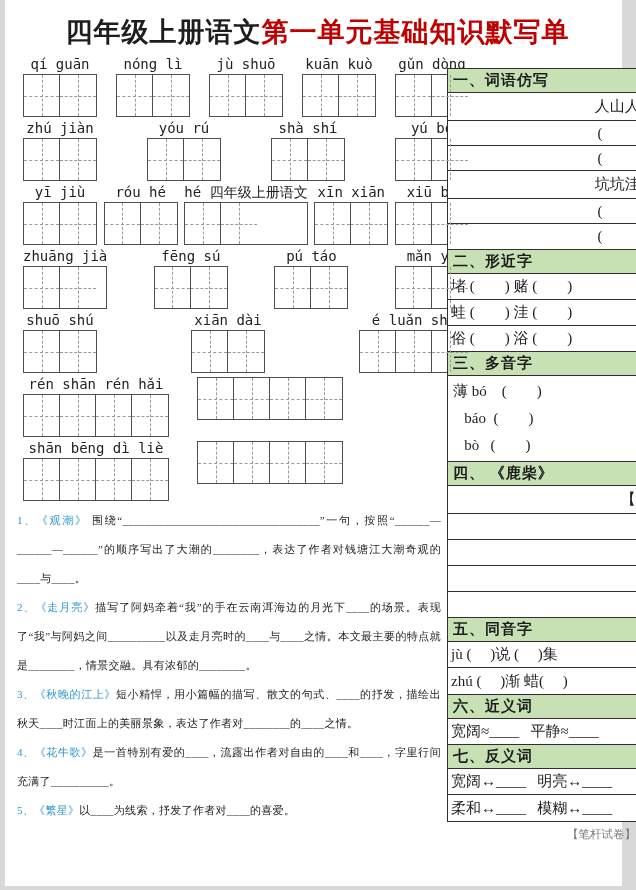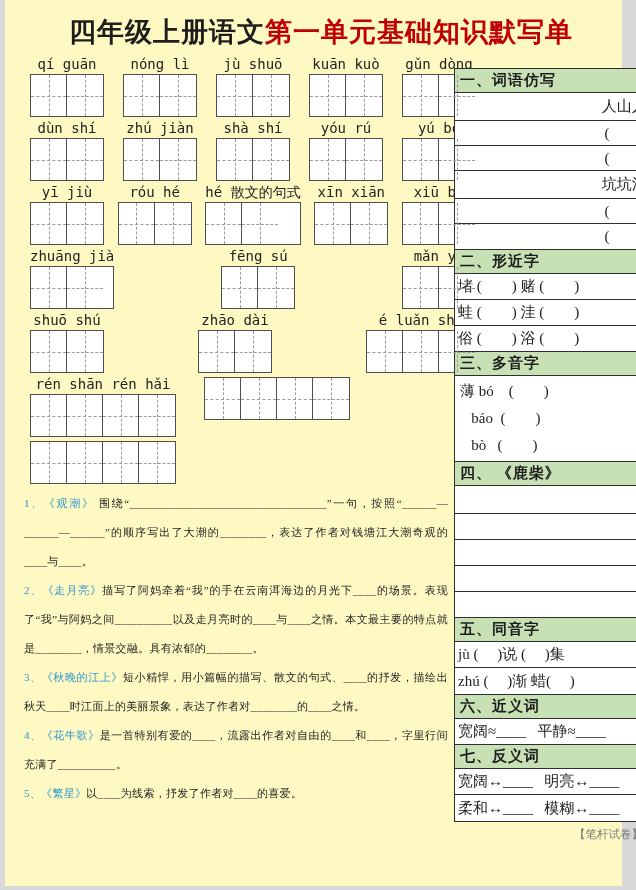--- a/index.html
+++ b/index.html
@@ -7,21 +7,21 @@
     --label-blue:#2e96d0;
     --header-green:#c7e1b5;
     --ink:#1d1d1d;
     --tbl:#2f2f2f;
     --grid:#4f4f4f;
     --dash:#9a9a9a;
   }
   *{margin:0;padding:0;box-sizing:border-box;}
   html,body{width:636px;height:890px;overflow:hidden;}
   body{background:#d8d8d8;font-family:"Liberation Serif","DejaVu Serif",serif;color:var(--ink);}
-  .page{position:absolute;left:5px;top:0;right:14px;bottom:4px;background:#fef9c3;padding:14px 4px 0 19px;}
+  .page{position:absolute;left:5px;top:0;right:14px;bottom:4px;background:#ffffff;padding:14px 4px 0 12px;}
   
   .title{text-align:center;font-size:27px;font-weight:bold;letter-spacing:1px;line-height:36px;margin-bottom:6px;white-space:nowrap;}
   .title .red{color:var(--accent-red);}
   
   .content{display:flex;align-items:flex-start;}
   .left{width:424px;flex:0 0 424px;}
   .sidebar{flex:1;margin-left:6px;margin-top:12px;}
   
   .prow{display:flex;margin:0 0 3px 6px;width:446px;}
   .prow.spread{justify-content:space-between;}
@@ -92,48 +92,41 @@
             <div class="pitem">
               <div class="pinyin">gǔn dòng</div>
               <div class="pbox">
                 <div class="pcell"></div>
                 <div class="pcell"></div>
               </div>
             </div>
           </div>
           <div class="prow spread">
             <div class="pitem">
-              <div class="pinyin">dùn  shí</div>
-              <div class="pbox">
-                <div class="pcell"></div>
-                <div class="pcell"></div>
-              </div>
-            </div>
-            <div class="pitem">
               <div class="pinyin">zhú jiàn</div>
               <div class="pbox">
                 <div class="pcell"></div>
                 <div class="pcell"></div>
               </div>
             </div>
             <div class="pitem">
+              <div class="pinyin">yóu  rú</div>
+              <div class="pbox">
+                <div class="pcell"></div>
+                <div class="pcell"></div>
+              </div>
+            </div>
+            <div class="pitem">
               <div class="pinyin">shà  shí</div>
               <div class="pbox">
                 <div class="pcell"></div>
                 <div class="pcell"></div>
               </div>
             </div>
             <div class="pitem">
-              <div class="pinyin">yóu  rú</div>
-              <div class="pbox">
-                <div class="pcell"></div>
-                <div class="pcell"></div>
-              </div>
-            </div>
-            <div class="pitem">
               <div class="pinyin">yú  bō</div>
               <div class="pbox">
                 <div class="pcell"></div>
                 <div class="pcell"></div>
               </div>
             </div>
           </div>
           <div class="prow spread">
             <div class="pitem">
               <div class="pinyin">yī  jiù</div>
@@ -143,21 +136,21 @@
               </div>
             </div>
             <div class="pitem">
               <div class="pinyin">róu  hé</div>
               <div class="pbox">
                 <div class="pcell"></div>
                 <div class="pcell"></div>
               </div>
             </div>
             <div class="pitem">
-              <div class="pinyin">hé 散文的句式</div>
+              <div class="pinyin">hé 四年级上册语文</div>
               <div class="pbox">
                 <div class="pcell"></div>
                 <div class="pcell"></div>
               </div>
             </div>
             <div class="pitem">
               <div class="pinyin">xīn xiān</div>
               <div class="pbox">
                 <div class="pcell"></div>
                 <div class="pcell"></div>
@@ -180,37 +173,44 @@
               </div>
             </div>
             <div class="pitem">
               <div class="pinyin">fēng sú</div>
               <div class="pbox">
                 <div class="pcell"></div>
                 <div class="pcell"></div>
               </div>
             </div>
             <div class="pitem">
+              <div class="pinyin">pú táo</div>
+              <div class="pbox">
+                <div class="pcell"></div>
+                <div class="pcell"></div>
+              </div>
+            </div>
+            <div class="pitem">
               <div class="pinyin">mǎn  yì</div>
               <div class="pbox">
                 <div class="pcell"></div>
                 <div class="pcell"></div>
               </div>
             </div>
           </div>
           <div class="prow spread">
             <div class="pitem">
               <div class="pinyin">shuō shú</div>
               <div class="pbox">
                 <div class="pcell"></div>
                 <div class="pcell"></div>
               </div>
             </div>
             <div class="pitem">
-              <div class="pinyin">zhāo dài</div>
+              <div class="pinyin">xiān dài</div>
               <div class="pbox">
                 <div class="pcell"></div>
                 <div class="pcell"></div>
               </div>
             </div>
             <div class="pitem">
               <div class="pinyin">é  luǎn shí</div>
               <div class="pbox">
                 <div class="pcell"></div>
                 <div class="pcell"></div>
@@ -231,20 +231,29 @@
             <div class="pitem">
               <div class="pbox">
                 <div class="pcell"></div>
                 <div class="pcell"></div>
                 <div class="pcell"></div>
                 <div class="pcell"></div>
               </div>
             </div>
           </div>
           <div class="prow tight">
+            <div class="pitem">
+              <div class="pinyin">shān bēng dì  liè</div>
+              <div class="pbox">
+                <div class="pcell"></div>
+                <div class="pcell"></div>
+                <div class="pcell"></div>
+                <div class="pcell"></div>
+              </div>
+            </div>
             <div class="pitem">
               <div class="pbox">
                 <div class="pcell"></div>
                 <div class="pcell"></div>
                 <div class="pcell"></div>
                 <div class="pcell"></div>
               </div>
             </div>
           </div>
         </div>

